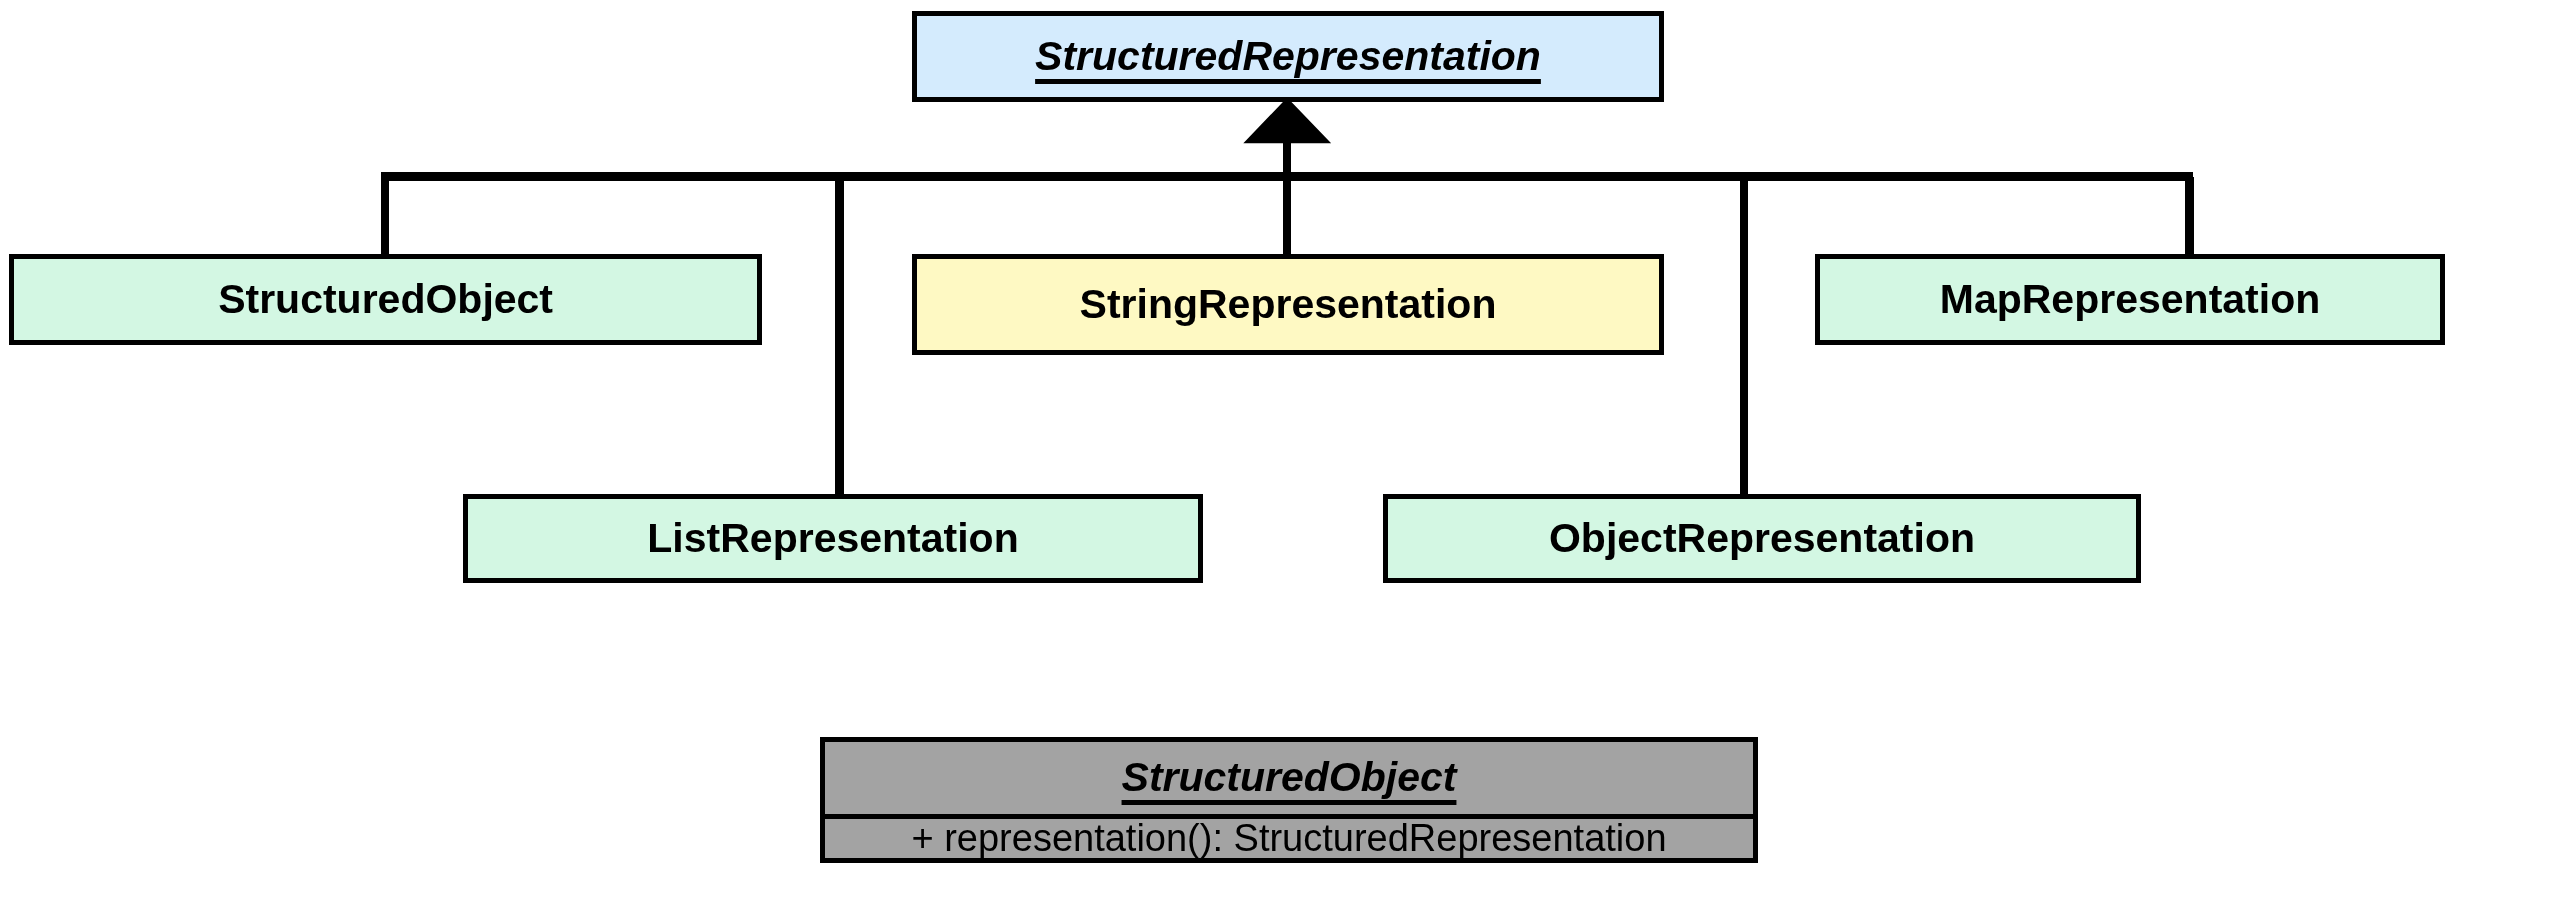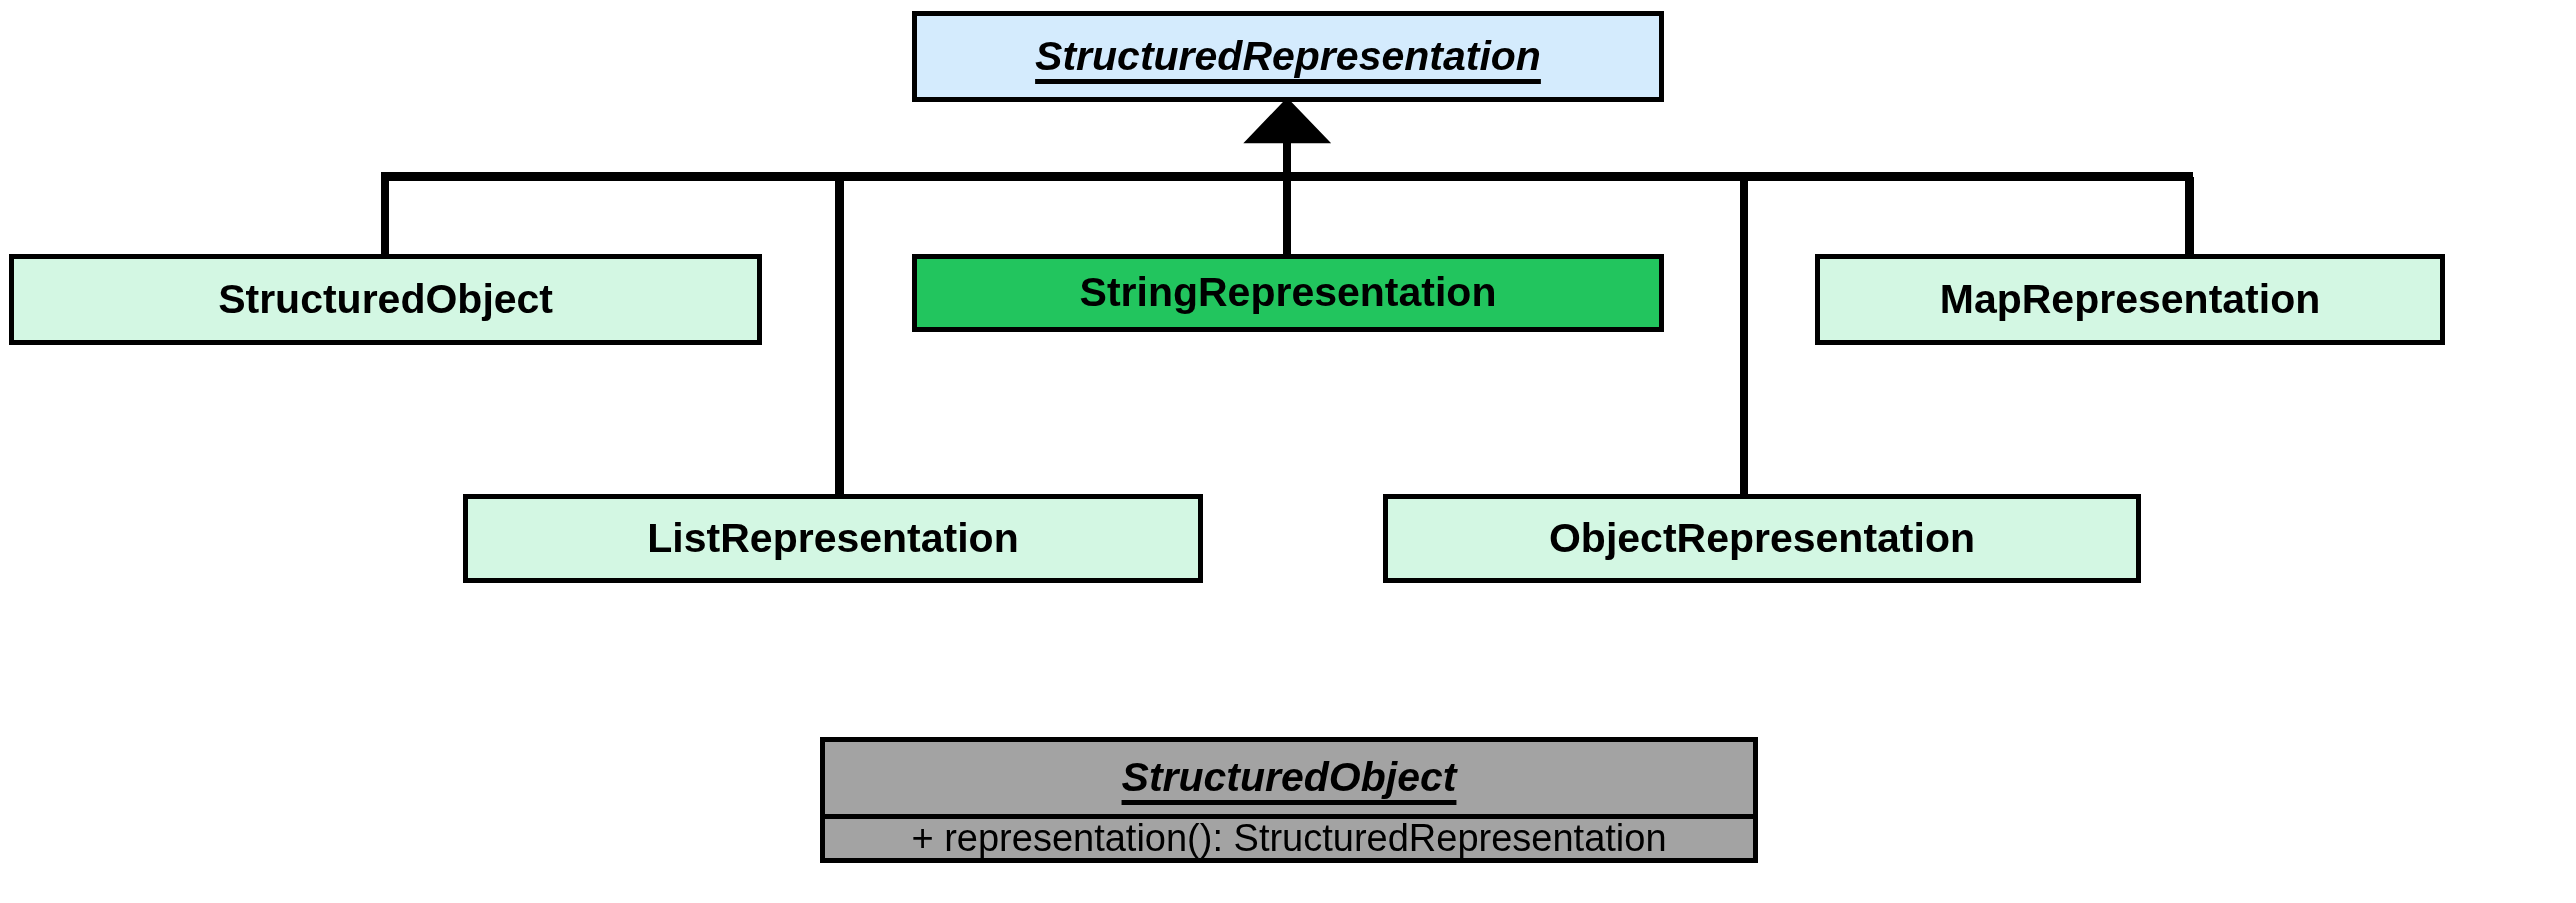--- a/index.html
+++ b/index.html
@@ -100,21 +100,21 @@
       <span class="uml-class-name abstract">StructuredRepresentation</span>
     </div>
   </div>
 
   <div class="uml-class" style="left:9.1px; top:254px; width:753px; height:91px; background:#d3f7e3;">
     <div class="uml-name-compartment">
       <span class="uml-class-name">StructuredObject</span>
     </div>
   </div>
 
-  <div class="uml-class" style="left:912px; top:254px; width:752px; height:78px; background:#22c55e;">
+  <div class="uml-class" style="left:912px; top:254px; width:752px; height:101px; background:#fef9c3;">
     <div class="uml-name-compartment">
       <span class="uml-class-name">StringRepresentation</span>
     </div>
   </div>
 
   <div class="uml-class" style="left:1815px; top:254px; width:630px; height:91px; background:#d3f7e3;">
     <div class="uml-name-compartment">
       <span class="uml-class-name">MapRepresentation</span>
     </div>
   </div>

